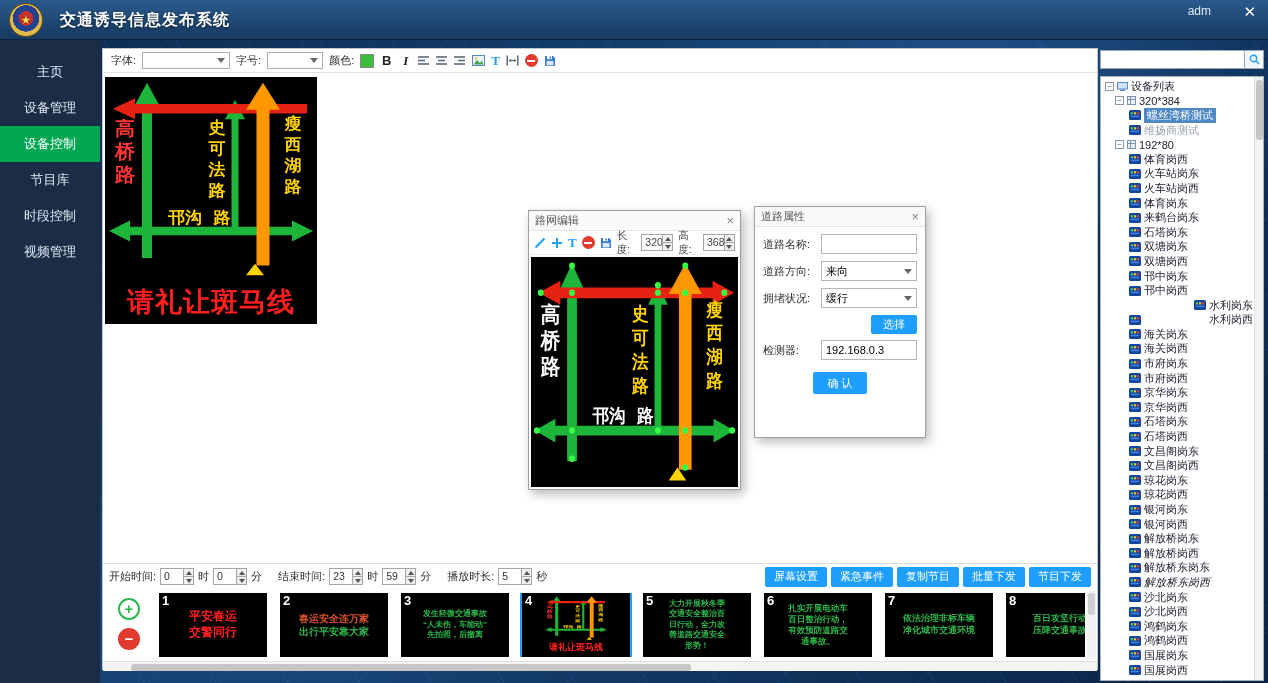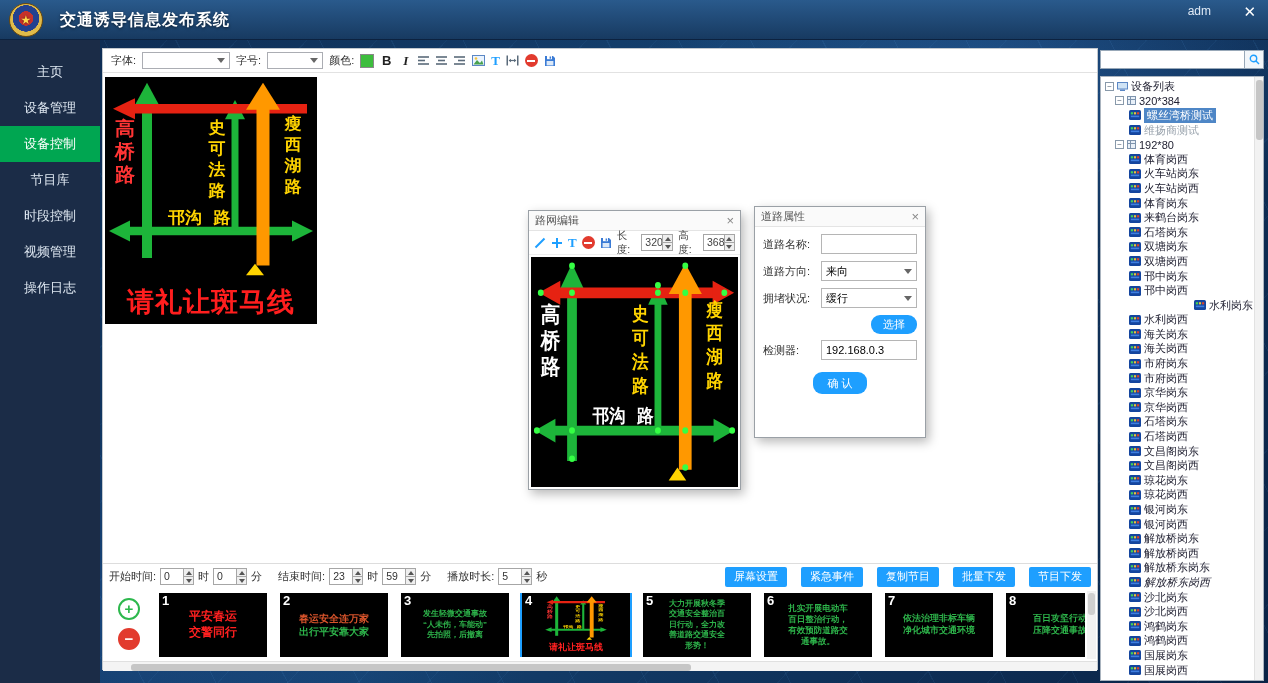--- a/index.html
+++ b/index.html
@@ -48,36 +48,36 @@
 .dlg-title{height:20px;display:flex;align-items:center;justify-content:space-between;padding:0 6px;font-size:11px;color:#555;border-bottom:1px solid #e4e4e4;background:#fafafa;cursor:default}
 .dlg-close{cursor:pointer;color:#888;font-size:13px}
 .ed-toolbar{height:24px;display:flex;align-items:center;gap:5px;padding:0 5px;border-bottom:1px solid #eee;font-size:10.5px;color:#444}
 .ed-canvas{margin:2px;width:207px;height:230px;background:#000}
 .props-body{padding:7px 8px 6px}
 .rp-row{display:flex;align-items:center;margin-bottom:7px}
 .rp-row.right{justify-content:flex-end;margin-bottom:6px}
 .rp-label{width:58px;font-size:11px;color:#333;flex:none}
 .rp-input{flex:1;height:20px;border:1px solid #b5b5b5;font-size:11px;padding:0 4px;font-family:"Liberation Sans",sans-serif;min-width:0}
 .rp-select{flex:1;height:20px;border:1px solid #b5b5b5;display:flex;align-items:center;justify-content:space-between;font-size:11px;padding-left:4px;cursor:pointer;background:#fff}
-.btn-blue{background:#1E9FFF;color:#fff;border:none;border-radius:9px;font-size:11px;cursor:pointer;font-family:"Liberation Sans",sans-serif}
+.btn-blue{background:#1E9FFF;color:#fff;border:none;border-radius:2px;font-size:11px;cursor:pointer;font-family:"Liberation Sans",sans-serif}
 .select-btn{width:46px;height:19px}
 .confirm-btn{width:54px;height:22px;display:block;margin:12px auto 0}
 
 .timebar{position:absolute;left:0;top:514px;width:100%;height:26px;border-top:1px solid #ddd;display:flex;align-items:center;padding:0 6px;font-size:11px;color:#333;gap:4px;background:#fff}
 .tb-gap{margin-left:12px}
 .spin{display:inline-flex;width:34px;height:17px;border:1px solid #a6a6a6;background:#fff;flex:none;cursor:pointer}
 .spin.small{width:32px}
 .spin-val{flex:1;font-size:10.5px;line-height:15px;padding-left:3px;overflow:hidden}
 .spin-btns{width:10px;border-left:1px solid #a6a6a6;display:flex;flex-direction:column}
 .spin-btns i{flex:1;background:#efefef;position:relative}
 .spin-btns i.up{border-bottom:1px solid #a6a6a6}
 .spin-btns i::after{content:"";position:absolute;left:1.5px;top:2px;width:0;height:0;border-left:3px solid transparent;border-right:3px solid transparent}
 .spin-btns i.up::after{border-bottom:4px solid #555}
 .spin-btns i.dn::after{border-top:4px solid #555}
-.act-group{margin-left:auto;display:flex;gap:14px}
+.act-group{margin-left:auto;display:flex;gap:4px}
 .act-btn{background:#1E9FFF;color:#fff;border:none;border-radius:2px;height:20px;padding:0 9px;font-size:11px;cursor:pointer;font-family:"Liberation Sans",sans-serif}
 
 .playlist{position:absolute;left:0;top:540px;width:100%;height:72px;background:#fff}
 .pm{position:absolute;left:15px;width:22px;height:22px;border-radius:50%;text-align:center;cursor:pointer}
 .pm.add{top:9px;border:2px solid #2db84d;color:#2db84d;font-size:15px;line-height:17px;font-weight:bold}
 .pm.del{top:39px;background:#e23b2e;border:2px solid #e23b2e;color:#fff;font-size:15px;line-height:17px;font-weight:bold}
 .thumb-strip{position:absolute;left:56px;top:4px;right:12px;height:64px;display:flex;gap:13px;overflow:hidden}
 .thumb{width:108px;height:64px;background:#000;position:relative;flex:none;cursor:pointer}
 .thumb.sel{outline:2px solid #1E9FFF}
 .tnum{position:absolute;top:0;left:3px;color:#fff;font-size:13px;font-weight:bold;z-index:2;text-shadow:1px 1px 1px #000}
@@ -119,21 +119,20 @@
     <div class="hdr-close">✕</div>
   </header>
 
   <nav class="sidebar" id="sidebarNav">
       <div class="side-item">主页</div>
       <div class="side-item">设备管理</div>
       <div class="side-item active">设备控制</div>
       <div class="side-item">节目库</div>
       <div class="side-item">时段控制</div>
       <div class="side-item">视频管理</div>
-      <div class="side-item">操作日志</div>
     </nav>
 
   <div class="main-panel">
 
     <div class="toolbar">
       <span>字体:</span>
       <span class="tb-select w90">
           <span></span>
           <span class="caret"></span>
         </span>
@@ -660,21 +659,21 @@
           <div class="tree-row" style="padding-left: 26px; justify-content: flex-end;">
             <svg width="12" height="10" viewBox="0 0 12 10" style="flex:none">
               <rect width="12" height="10" rx="1.5" fill="#14459e"></rect>
               <rect x="1.8" y="2.2" width="2.2" height="2.2" fill="#43d154"></rect>
               <rect x="4.9" y="2.2" width="2.2" height="2.2" fill="#e8c43a"></rect>
               <rect x="8" y="2.2" width="2.2" height="2.2" fill="#d8432e"></rect>
               <rect x="1.8" y="5.6" width="8.4" height="1.6" fill="#3f7fe0"></rect>
             </svg>
             <span class="tlabel">水利岗东</span>
           </div>
-          <div class="tree-row" style="padding-left: 26px;">
+          <div class="tree-row" style="padding-left: 26px; justify-content: space-between;">
             <svg width="12" height="10" viewBox="0 0 12 10" style="flex:none">
               <rect width="12" height="10" rx="1.5" fill="#14459e"></rect>
               <rect x="1.8" y="2.2" width="2.2" height="2.2" fill="#43d154"></rect>
               <rect x="4.9" y="2.2" width="2.2" height="2.2" fill="#e8c43a"></rect>
               <rect x="8" y="2.2" width="2.2" height="2.2" fill="#d8432e"></rect>
               <rect x="1.8" y="5.6" width="8.4" height="1.6" fill="#3f7fe0"></rect>
             </svg>
             <span class="tlabel">水利岗西</span>
           </div>
           <div class="tree-row" style="padding-left: 26px;">

